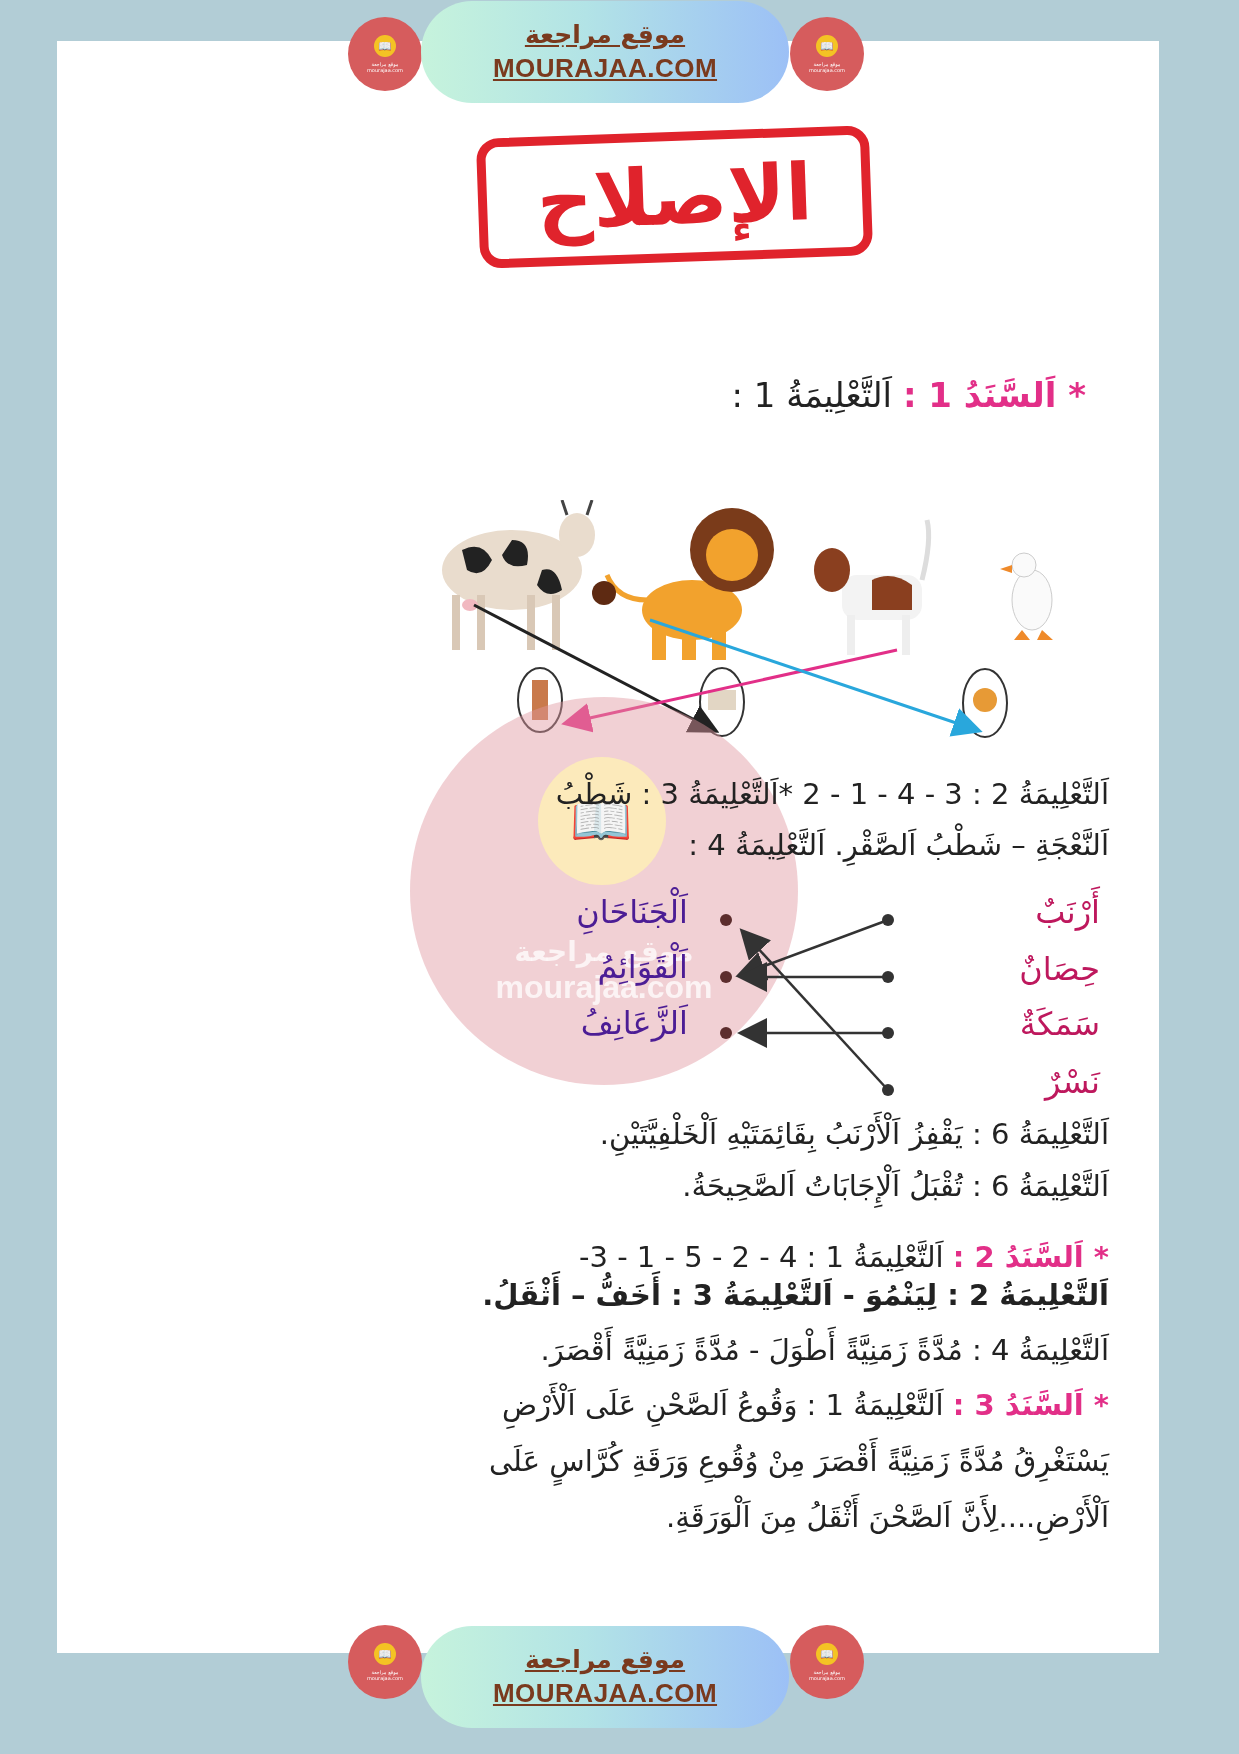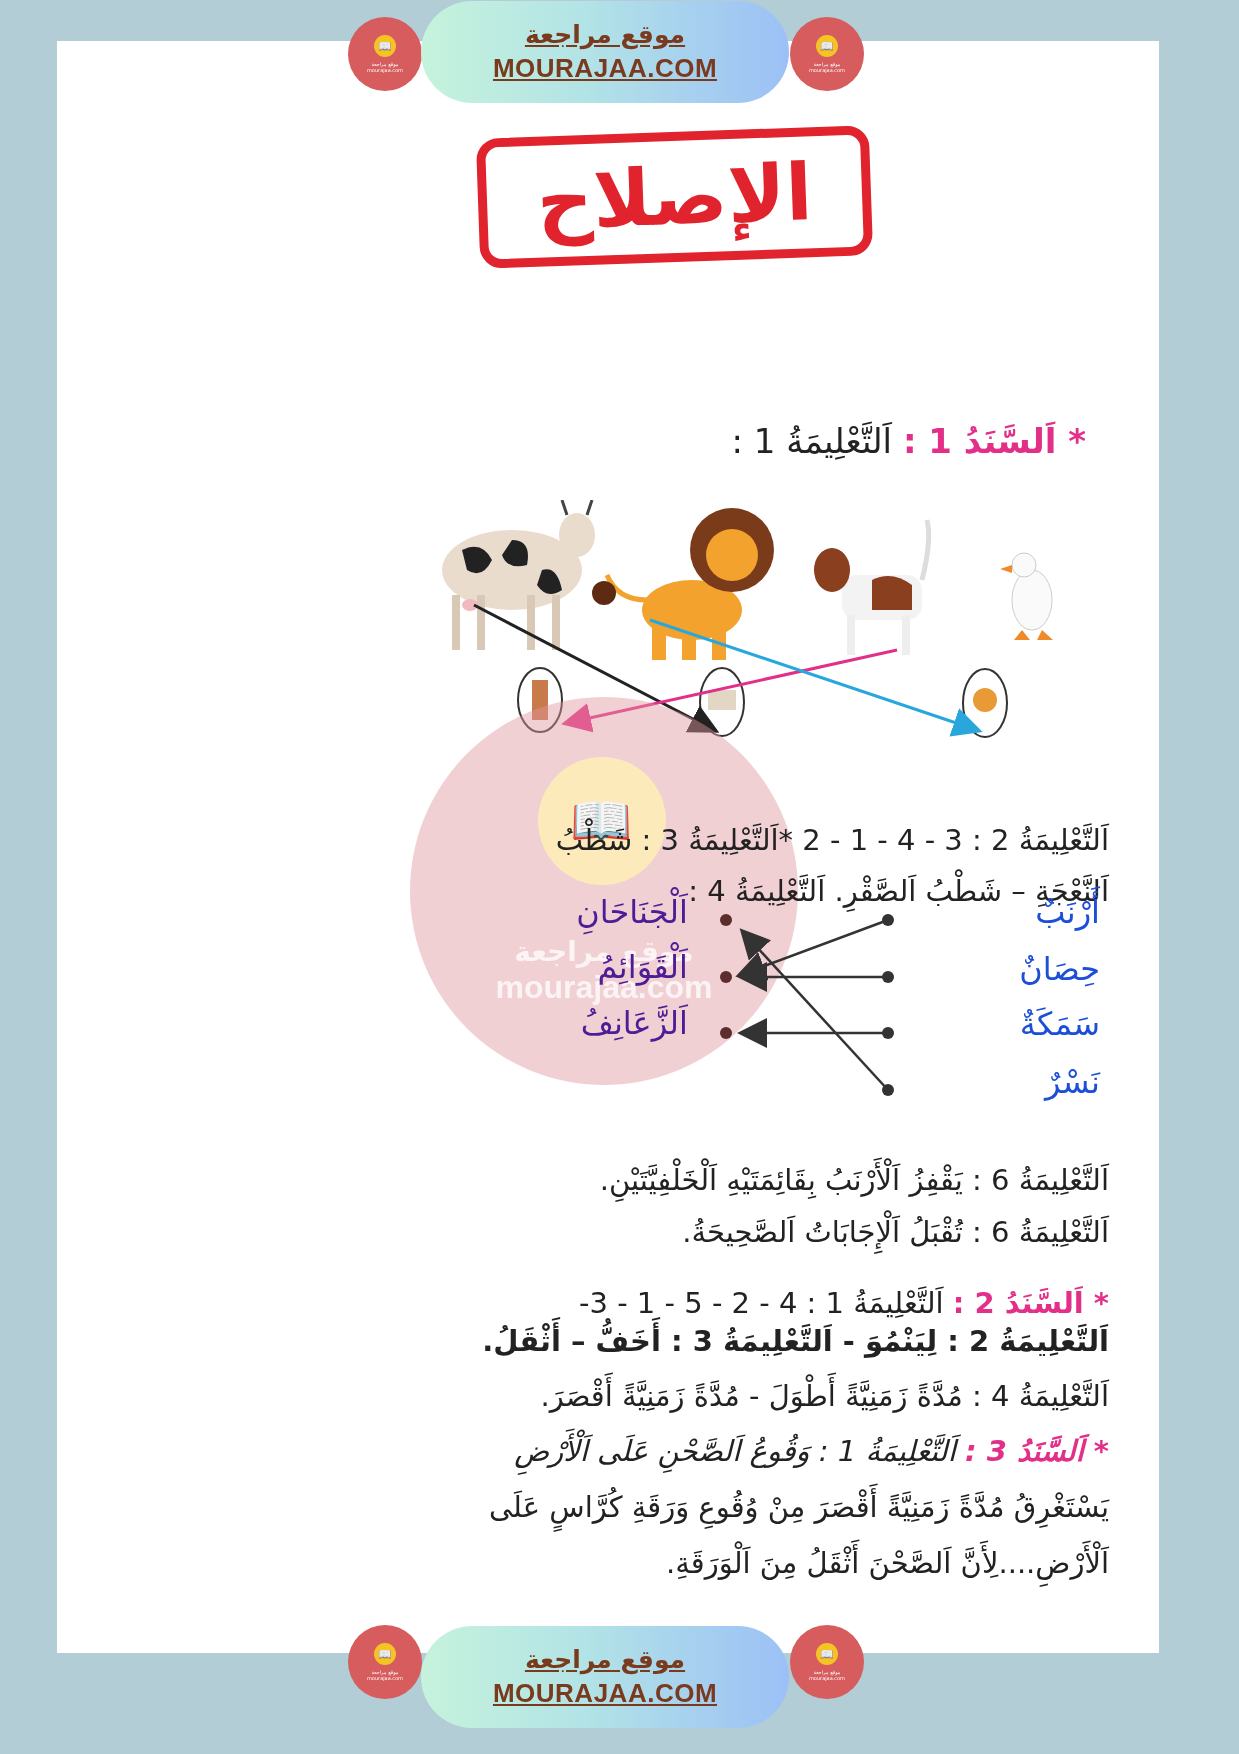--- a/index.html
+++ b/index.html
@@ -9,28 +9,28 @@
     background:linear-gradient(90deg,#c6f3dc 0%,#b2e3e6 45%,#9cc0f6 100%);
     display:flex;flex-direction:column;align-items:center;justify-content:center;}
   .banner .ar{font-size:25px;font-weight:bold;color:#7a3a1e;text-decoration:underline;line-height:32px;direction:rtl;}
   .banner .en{font-size:26px;font-weight:bold;color:#7a3a1e;text-decoration:underline;font-family:"Liberation Sans",sans-serif;line-height:34px;letter-spacing:0.5px;}
   .logo{position:absolute;width:74px;height:74px;border-radius:50%;background:#d65c5d;display:flex;flex-direction:column;align-items:center;justify-content:center;}
   .logo .book{width:22px;height:22px;border-radius:50%;background:#f4c324;display:flex;align-items:center;justify-content:center;font-size:11px;color:#fff;}
   .logo .cap{font-size:5px;color:#fff;margin-top:4px;line-height:6px;text-align:center;}
   .stamp{position:absolute;left:478px;top:132px;width:393px;height:130px;border:9px solid #e0232c;border-radius:22px;transform:rotate(-2deg);box-sizing:border-box;
     display:flex;align-items:center;justify-content:center;}
   .stamp span{color:#e0232c;font-size:78px;font-weight:bold;direction:rtl;font-family:"DejaVu Sans",sans-serif;}
-  .line{position:absolute;right:130px;font-size:29px;color:#222;white-space:nowrap;direction:rtl;font-family:"DejaVu Sans",sans-serif;margin-top:46px;}
+  .line{position:absolute;right:130px;font-size:29px;color:#222;white-space:nowrap;direction:rtl;font-family:"DejaVu Sans",sans-serif;}
   .pink{color:#e22f88;font-weight:bold;}
   .animals{position:absolute;left:432px;top:500px;width:660px;height:250px;}
   .watermark{position:absolute;left:410px;top:697px;width:388px;height:388px;border-radius:50%;background:rgba(225,150,160,0.45);}
   .wm-inner{position:absolute;left:128px;top:60px;width:128px;height:128px;border-radius:50%;background:rgba(255,240,180,0.8);display:flex;align-items:center;justify-content:center;font-size:50px;color:#e8d7c8;}
   .wm-text{position:absolute;left:0;width:388px;text-align:center;color:rgba(255,255,255,0.75);font-weight:bold;}
   .match{position:absolute;left:500px;top:880px;width:600px;height:230px;}
-  .word{position:absolute;font-size:32px;color:#1d4ed8;direction:rtl;white-space:nowrap;}
+  .word{position:absolute;font-size:32px;color:#be185d;direction:rtl;white-space:nowrap;}
   .word.left{color:#4c1d95;}
 </style>
 </head>
 <body>
 
 <div class="page"></div>
 
 <div class="logo" style="left:348px;top:17px;">
   <div class="book">📖</div>
   <div class="cap"><span>موقع مراجعة</span><br><span>mourajaa.com</span></div>
@@ -157,21 +157,21 @@
 <div class="line" style="top:1117px;">اَلتَّعْلِيمَةُ 6 : يَقْفِزُ اَلْأَرْنَبُ بِقَائِمَتَيْهِ اَلْخَلْفِيَّتَيْنِ.</div>
 <div class="line" style="top:1169px;">اَلتَّعْلِيمَةُ 6 : تُقْبَلُ اَلْإِجَابَاتُ اَلصَّحِيحَةُ.</div>
 
 <div class="line" style="top:1240px;">
   <span class="pink">* اَلسَّنَدُ 2 :</span>
   <span>اَلتَّعْلِيمَةُ 1 : 4 - 2 - 5 - 1 - 3-</span>
 </div>
 <div class="line" style="top:1278px;font-weight:bold;">اَلتَّعْلِيمَةُ 2 : لِيَنْمُوَ  - اَلتَّعْلِيمَةُ 3 : أَخَفُّ – أَثْقَلُ.</div>
 <div class="line" style="top:1333px;text-align:center;">اَلتَّعْلِيمَةُ 4 : مُدَّةً زَمَنِيَّةً أَطْوَلَ - مُدَّةً زَمَنِيَّةً أَقْصَرَ.</div>
 
-<div class="line" style="top:1388px;font-style:italic;">
+<div class="line" style="top:1388px;">
   <span class="pink">* اَلسَّنَدُ 3 :</span>
   <span>اَلتَّعْلِيمَةُ 1 : وَقُوعُ اَلصَّحْنِ عَلَى اَلْأَرْضِ</span>
 </div>
 <div class="line" style="top:1444px;">يَسْتَغْرِقُ مُدَّةً زَمَنِيَّةً أَقْصَرَ مِنْ وُقُوعِ وَرَقَةِ كُرَّاسٍ عَلَى</div>
 <div class="line" style="top:1500px;">اَلْأَرْضِ....لِأَنَّ اَلصَّحْنَ أَثْقَلُ مِنَ اَلْوَرَقَةِ.</div>
 
 <div class="logo" style="left:348px;top:1625px;">
   <div class="book">📖</div>
   <div class="cap"><span>موقع مراجعة</span><br><span>mourajaa.com</span></div>
 </div>

